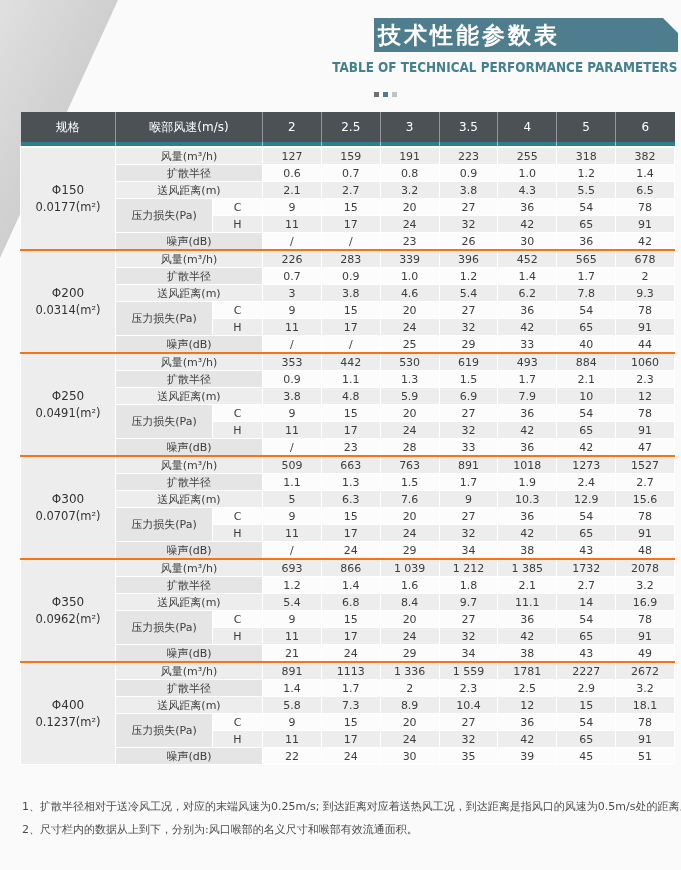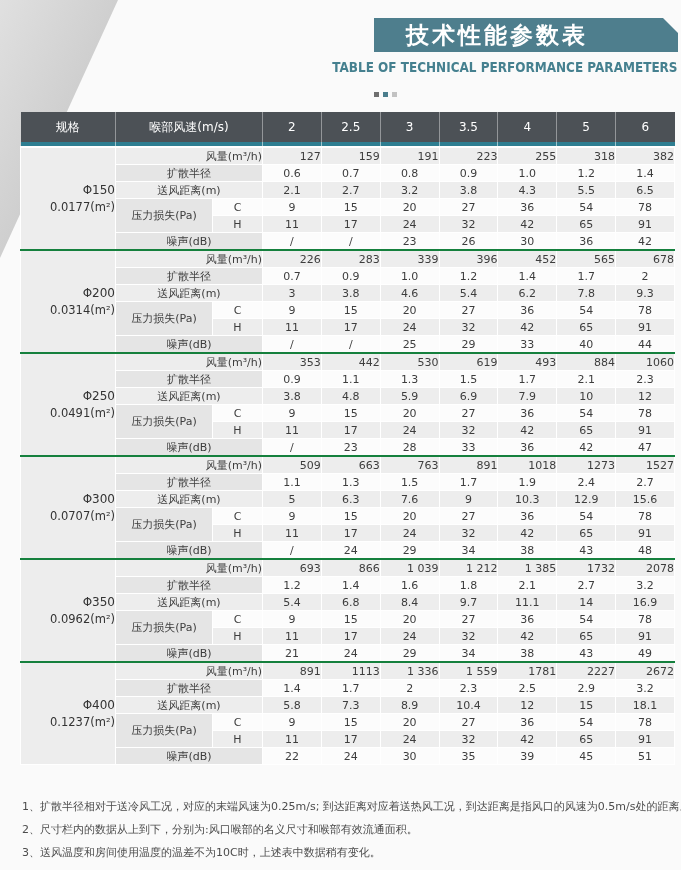--- a/index.html
+++ b/index.html
@@ -15,21 +15,21 @@
     background:linear-gradient(115deg,#e0e0e0 0%,#cdcdcd 55%,#c6c6c6 100%);
     clip-path:polygon(0 0,118px 0,0 258px);
   }
   
   .banner{
     position:absolute;top:18px;right:3px;width:304px;height:34px;
     box-sizing:border-box;
     background:#4e7e8d;
     clip-path:polygon(0 0,calc(100% - 15px) 0,100% 15px,100% 100%,0 100%);
     color:#ffffff;font-size:23px;font-weight:bold;letter-spacing:3px;
-    display:flex;align-items:center;padding-left:32px;
+    display:flex;align-items:center;padding-left:4px;
   }
   .subtitle{
     position:absolute;top:59px;right:3px;
     color:#45808f;font-size:14px;font-weight:bold;
     white-space:nowrap;letter-spacing:0px;
     transform:scaleX(0.86);transform-origin:right center;
   }
   .dots{position:absolute;top:92px;left:374px;display:flex;gap:4px;}
   .dot{width:5px;height:5px;}
 
@@ -52,21 +52,21 @@
     text-align:center;font-size:11px;color:#3d3d3d;height:16px;padding:0;
     border:1px solid #ffffff;
   }
   tr.odd td{background:#ededed;}
   tr.even td{background:#fcfcfc;}
   tr.even td.lab, tr.even td.plabel{background:#e5e5e5;}
   td.lab, td.plabel{background:#ededed;}
   td.spec-cell{background:#ededed !important;color:#333333;margin-top:11px;}
   td.spec-cell .dia{font-size:12px;margin-bottom:3px;}
   td.spec-cell .area{font-size:11.5px;}
-  tr.group-start td{border-top:2px solid #15803d;text-align:right;}
+  tr.group-start td{border-top:2px solid #f97316;}
 
   
   .notes{position:absolute;top:795px;left:22px;width:656px;color:#4c4c4c;}
   .notes div{font-size:11px;line-height:23px;white-space:nowrap;}
 </style>
 </head>
 <body>
 
 <div class="diag"></div>
 
@@ -509,14 +509,13 @@
           <td class="val">45</td>
           <td class="val">51</td>
         </tr>
       </tbody>
   </table>
 </div>
 
 <div class="notes" id="notes">
     <div class="note">1、扩散半径相对于送冷风工况，对应的末端风速为0.25m/s; 到达距离对应着送热风工况，到达距离是指风口的风速为0.5m/s处的距离。</div>
     <div class="note">2、尺寸栏内的数据从上到下，分别为:风口喉部的名义尺寸和喉部有效流通面积。</div>
-    <div class="note">3、送风温度和房间使用温度的温差不为10C时，上述表中数据稍有变化。</div>
   </div>
 
 </body></html>

